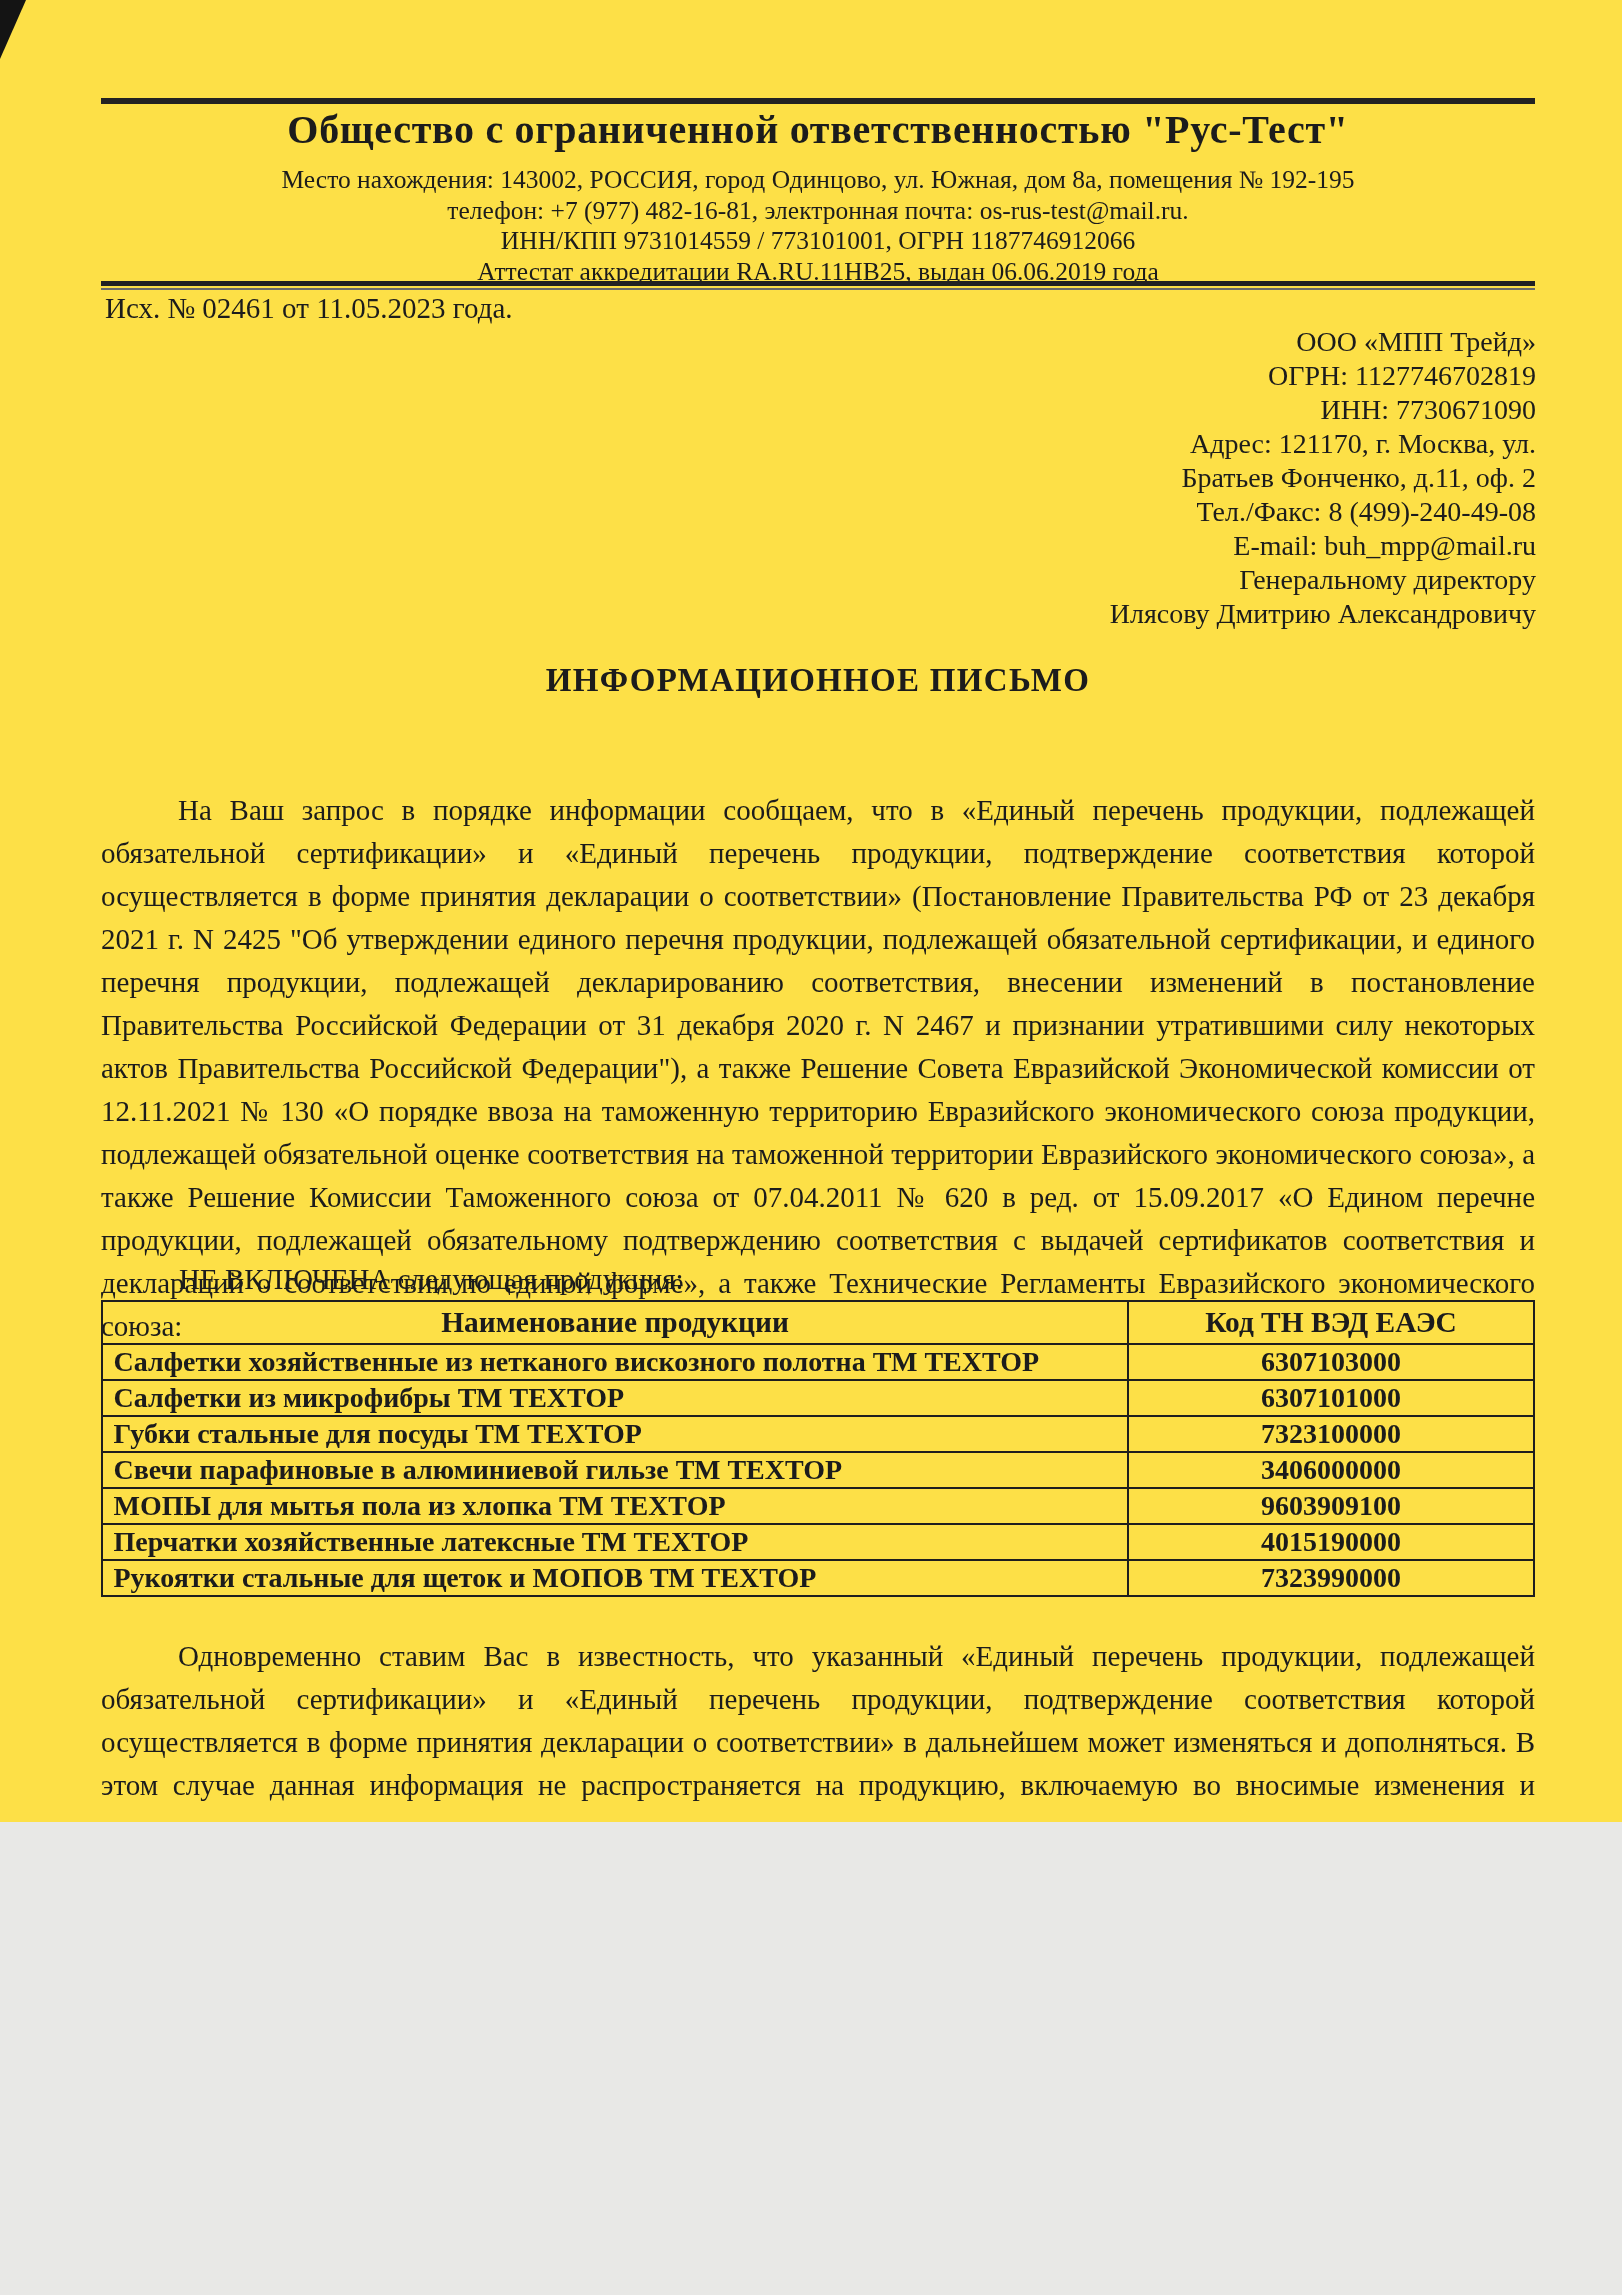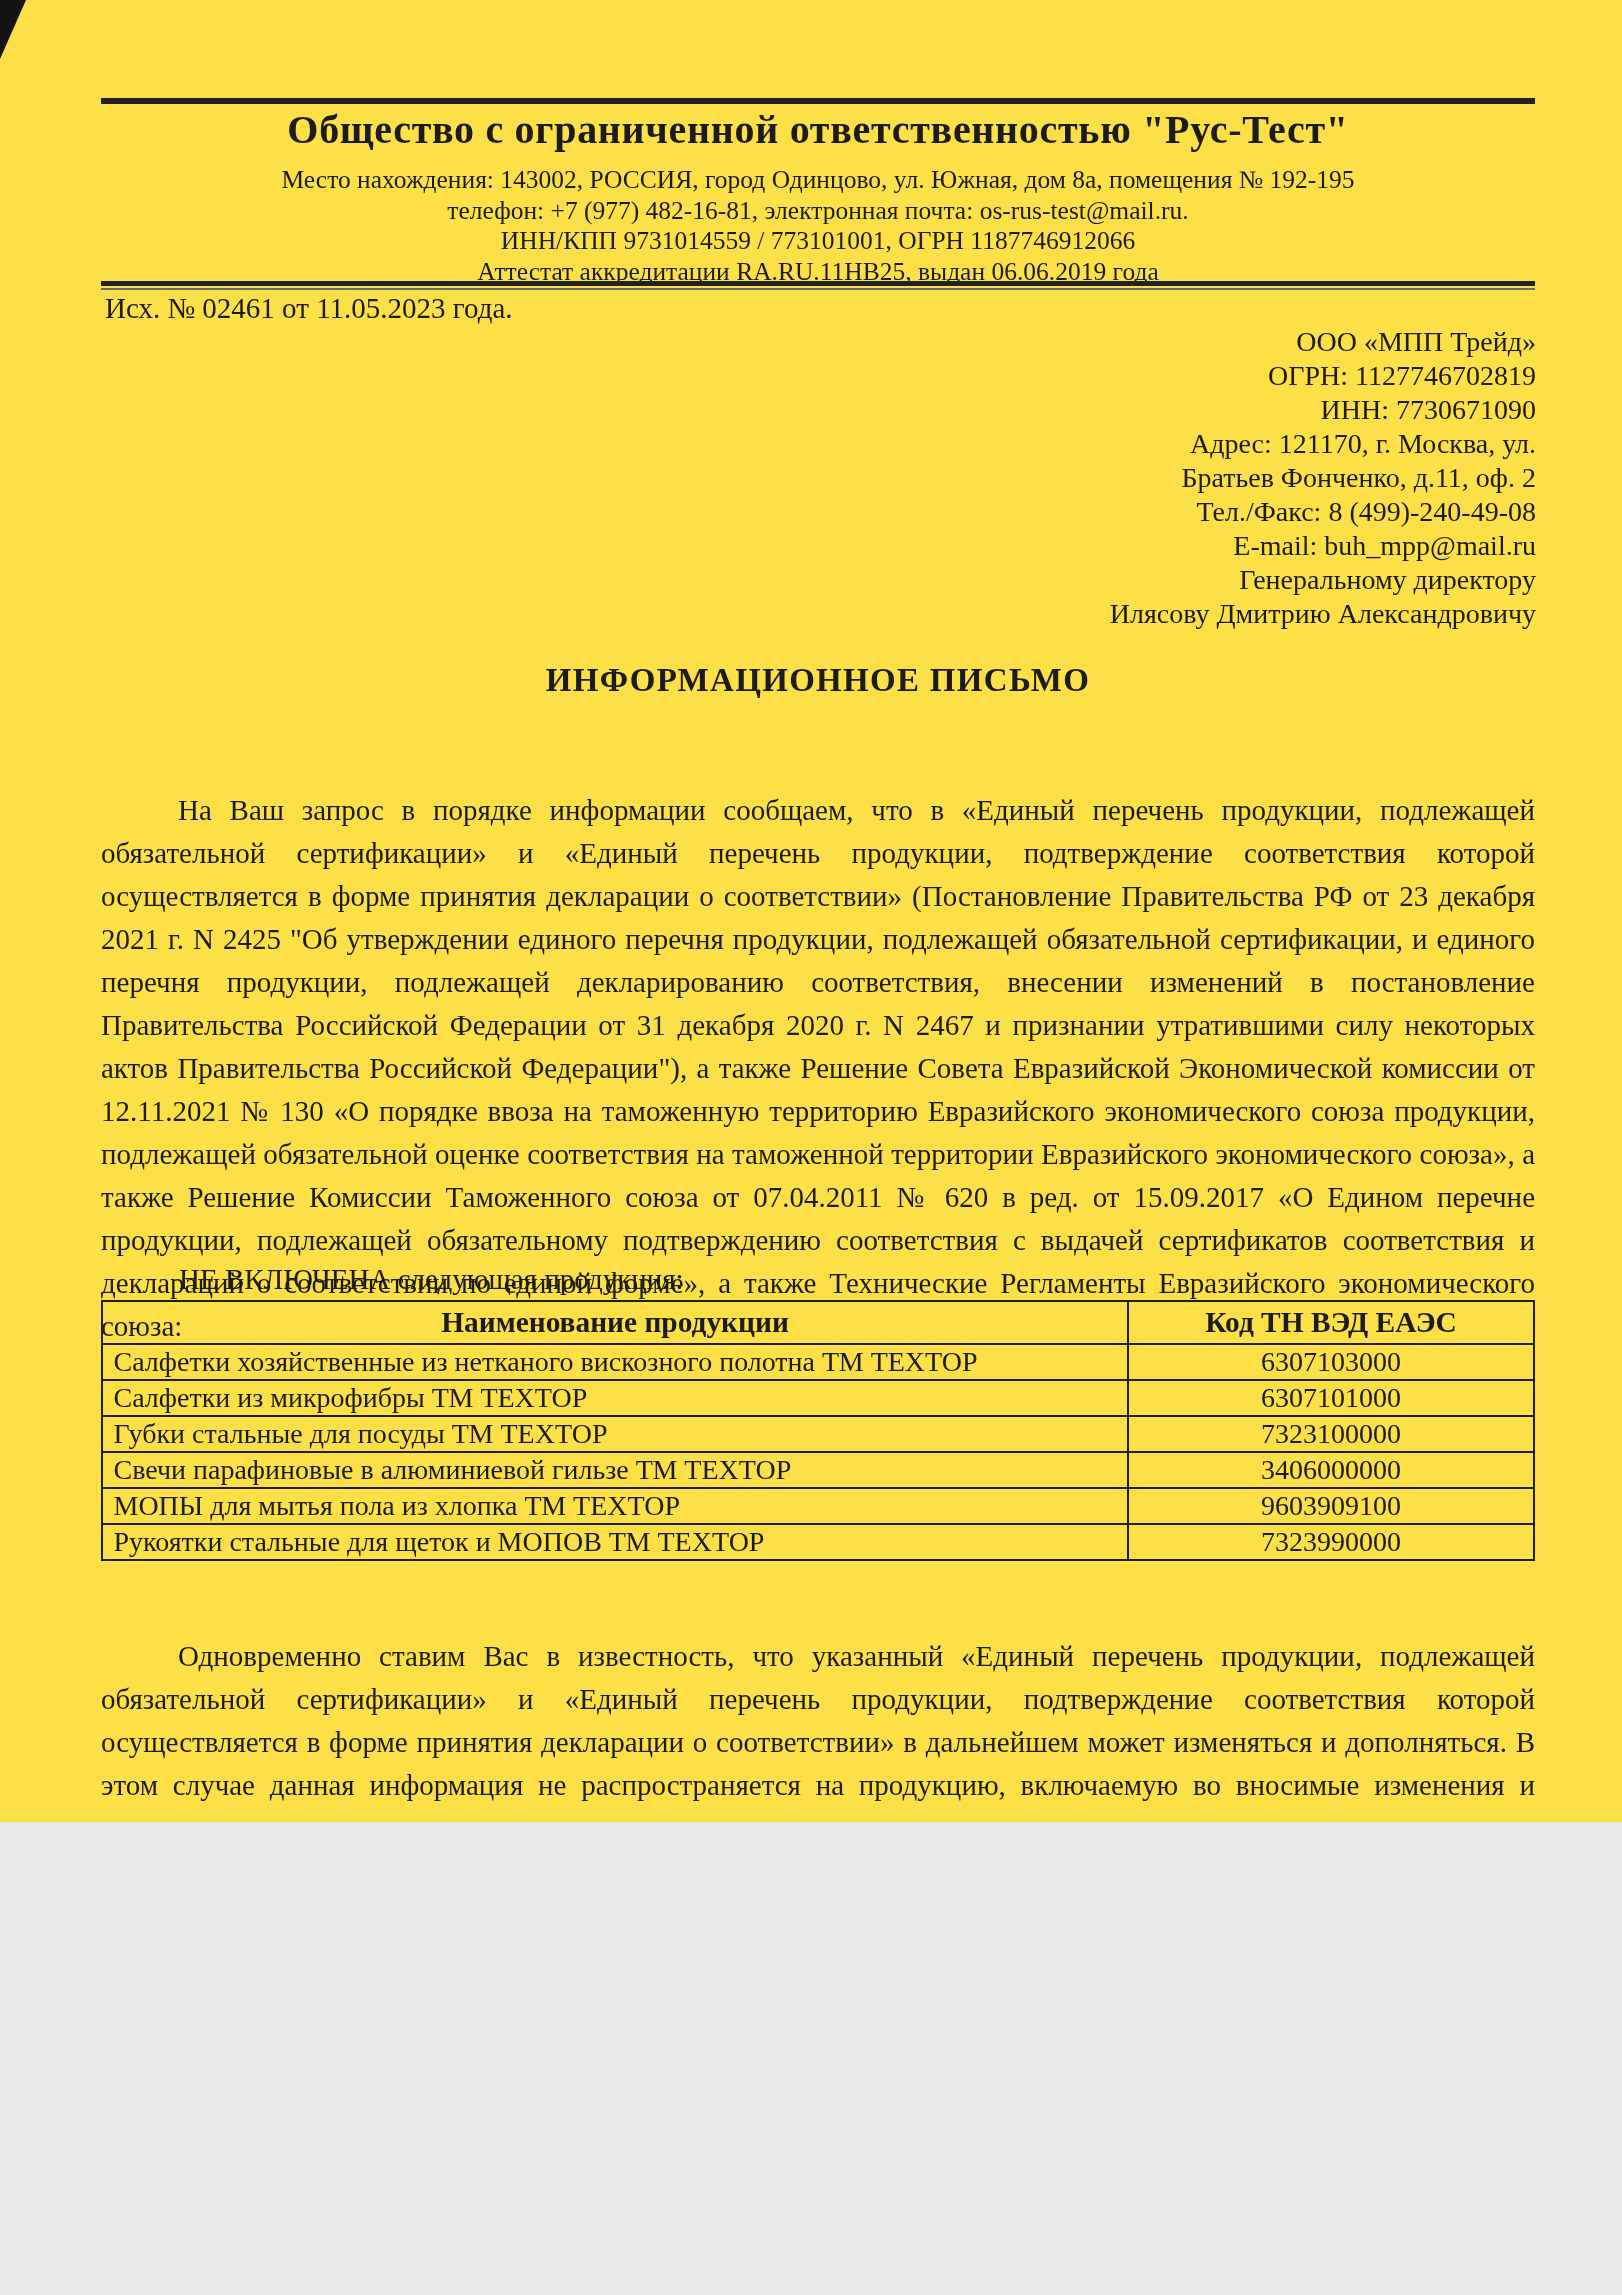--- a/index.html
+++ b/index.html
@@ -41,21 +41,21 @@
   .para{position:absolute;left:101px;width:1434px;font-size:29px;line-height:43px;
     text-align:justify;text-indent:77px;}
   .para-1{top:789px;}
   .para-2{top:1635px;}
   .not-included{position:absolute;left:179px;top:1263px;font-size:29px;}
   
   .products{position:absolute;left:101px;top:1300px;width:1434px;
     border-collapse:collapse;font-size:28px;}
   .products th,.products td{border:2.6px solid #1e1e1e;padding:0 10.5px;}
   .products th{height:41px;font-size:29.4px;text-align:center;}
-  .products td{height:34px;}
+  .products td{height:34px;font-weight:bold;}
   .products td.name{text-align:left;}
   .products td.code{text-align:center;width:383px;}
   
   .sig-left-1{position:absolute;left:115px;top:1914px;font-size:29px;margin-top:48px;}
   .sig-left-2{position:absolute;left:115px;top:1965px;font-size:29px;}
   .sign-line{position:absolute;left:661px;top:2046px;width:247px;height:0;
     border-top:3.3px solid #1a1a1a;z-index:5;}
   .sign-caption{position:absolute;left:661px;top:2052px;width:247px;text-align:left;
     font-size:29px;z-index:5;}
   .fio-name{position:absolute;left:1084px;top:2006px;width:466px;
@@ -132,20 +132,24 @@
         <td class="name">Губки стальные для посуды ТМ ТЕХТОР</td>
         <td class="code">7323100000</td>
       </tr>
       <tr>
         <td class="name">Свечи парафиновые в алюминиевой гильзе ТМ ТЕХТОР</td>
         <td class="code">3406000000</td>
       </tr>
       <tr>
         <td class="name">МОПЫ для мытья пола из хлопка ТМ ТЕХТОР</td>
         <td class="code">9603909100</td>
+      </tr>
+      <tr>
+        <td class="name">Перчатки хозяйственные латексные ТМ ТЕХТОР</td>
+        <td class="code">4015190000</td>
       </tr>
       <tr>
         <td class="name">Рукоятки стальные для щеток и МОПОВ ТМ ТЕХТОР</td>
         <td class="code">7323990000</td>
       </tr>
     </tbody>
   </table>
 
   <div class="para para-2">Одновременно ставим Вас в известность, что указанный «Единый перечень продукции, подлежащей обязательной сертификации» и «Единый перечень продукции, подтверждение соответствия которой осуществляется в форме принятия декларации о соответствии» в дальнейшем может изменяться и дополняться. В этом случае данная информация не распространяется на продукцию, включаемую во вносимые изменения и дополнения.</div>
 

